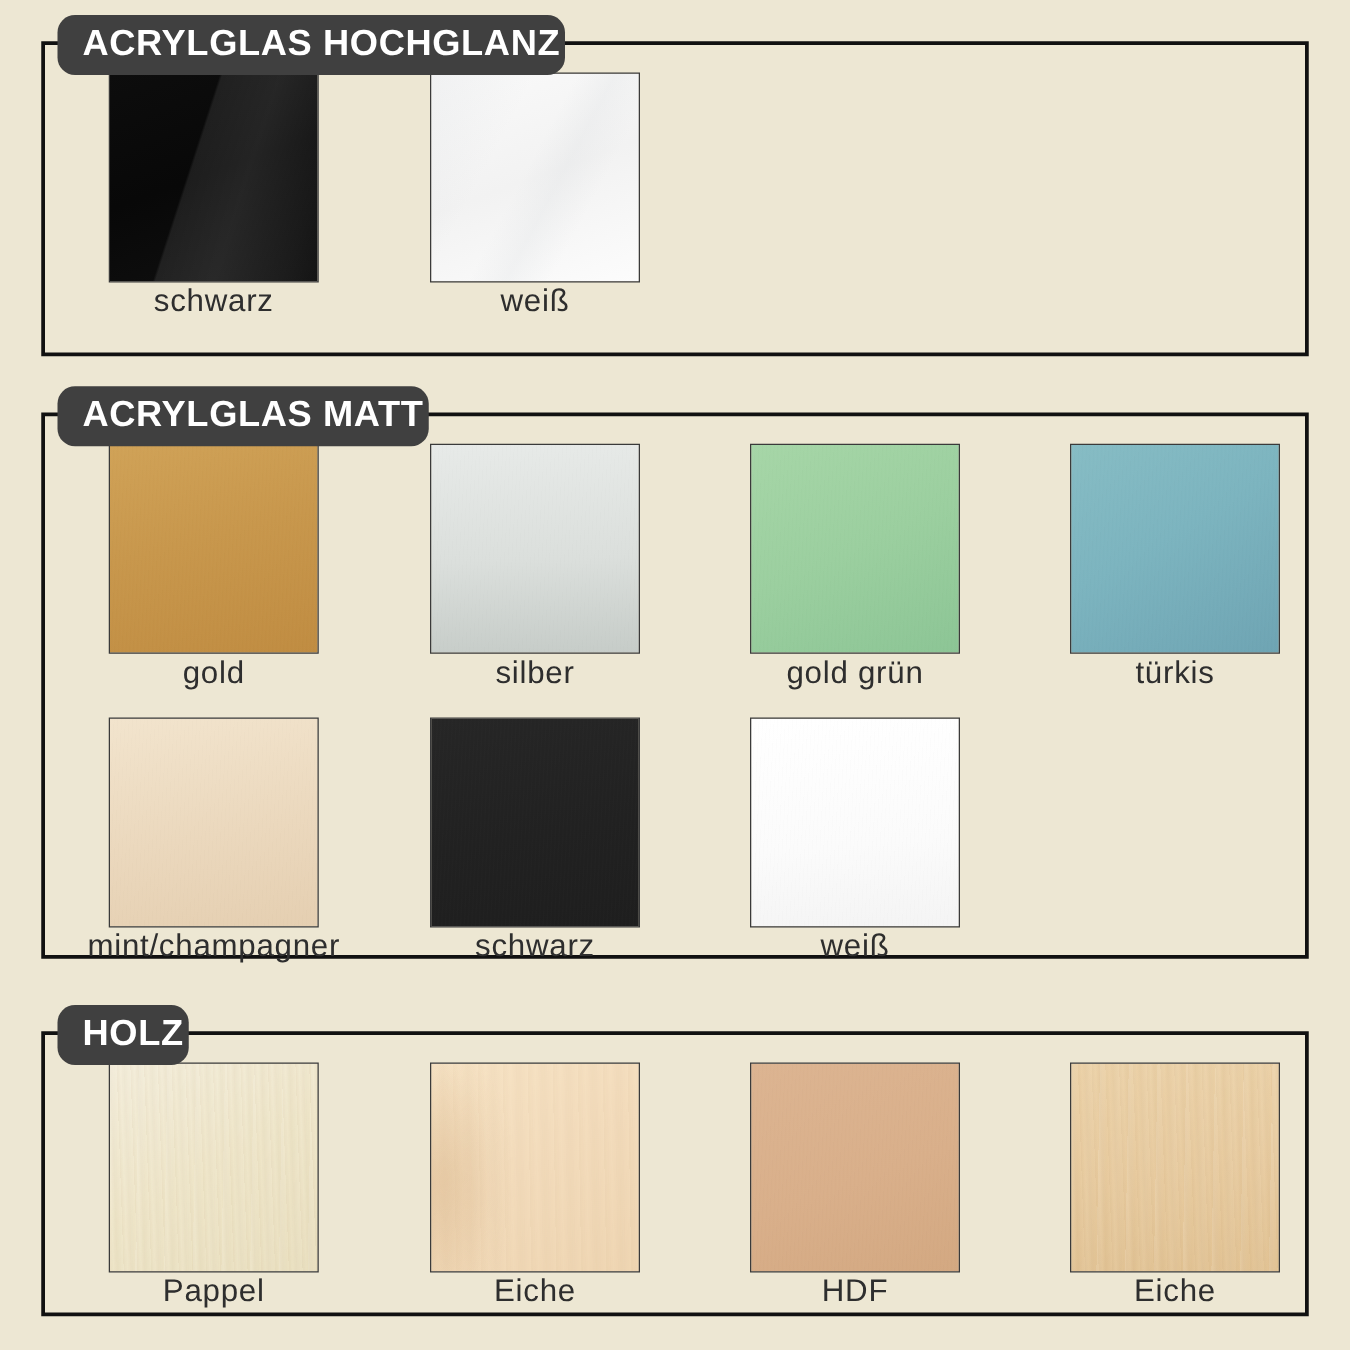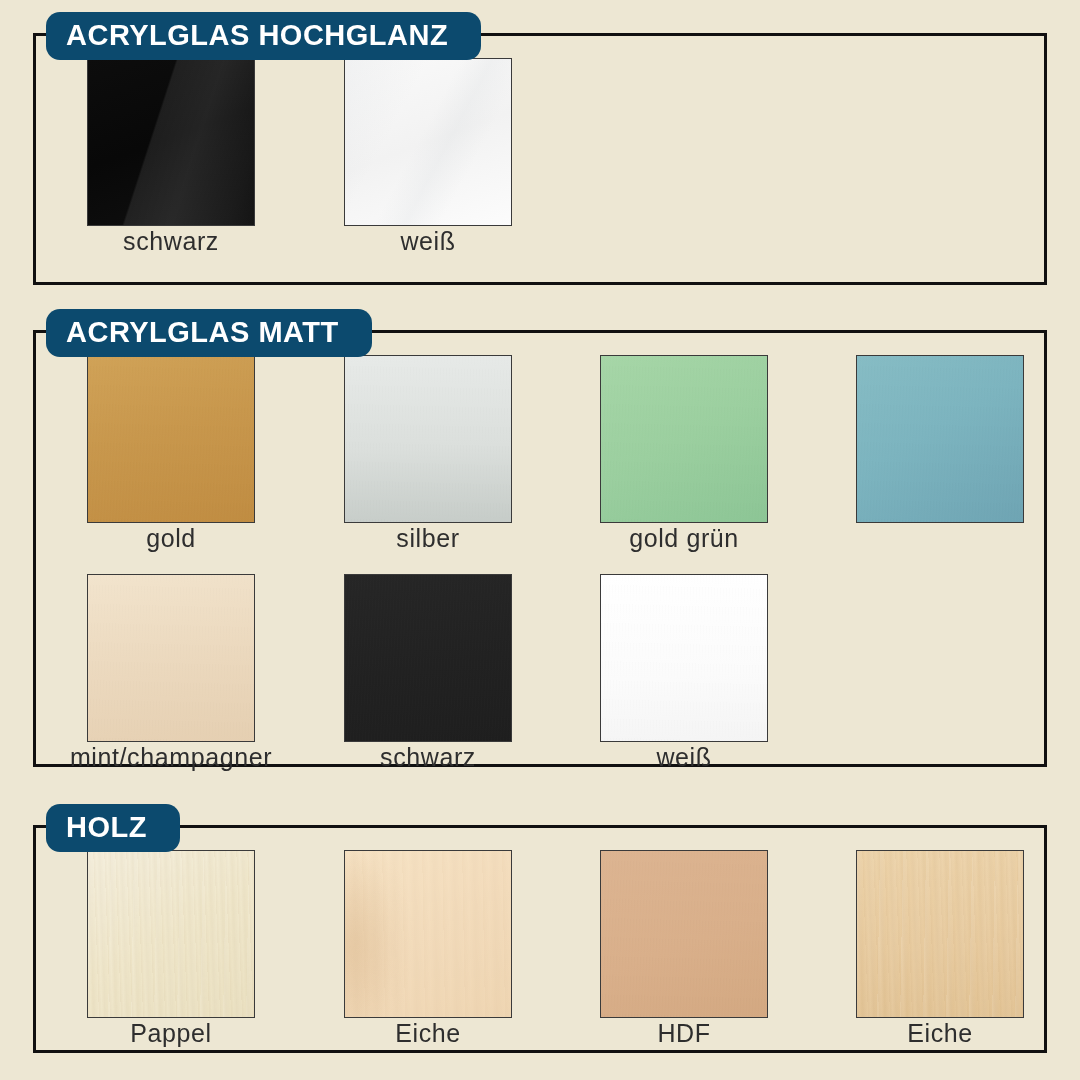--- a/index.html
+++ b/index.html
@@ -26,24 +26,24 @@
   }
   #section-gloss  { top: 33px;  height: 252px; }
   #section-matt   { top: 330px; height: 437px; }
   #section-wood   { top: 825px; height: 228px; }
 
   
   .pill {
     position: absolute;
     top: -24px;
     left: 10px;
-    background: #0c4a6e;
+    background: #404040;
     color: #FFFFFF;
     border-radius: 14px;
-    padding: 9px 33px 10px 20px;
+    padding: 9px 4px 10px 20px;
     font-size: 29px;
     font-weight: bold;
     letter-spacing: 0.5px;
     line-height: 1;
     white-space: nowrap;
     z-index: 5;
     font-family: "Liberation Sans", sans-serif;
   }
 
   
@@ -198,20 +198,21 @@
       <div class="swatch" style="background:linear-gradient(155deg,#a6d6a7 0%,#9bcf9f 50%,#8cc595 100%);">
         <div class="grain"></div>
       </div>
       <div class="caption">gold grün</div>
     </div>
 
     <div class="cell c3">
       <div class="swatch" style="background:linear-gradient(150deg,#86bcc4 0%,#7cb4bf 45%,#6ea4b3 100%);">
         <div class="grain"></div>
       </div>
+      <div class="caption">türkis</div>
     </div>
   </div>
 
   <div class="row" style="top:241px;">
     <div class="cell c0">
       <div class="swatch" style="background:linear-gradient(170deg,#f2e4cd 0%,#ebd8bd 55%,#e5cfb1 100%);">
         <div class="grain"></div>
       </div>
       <div class="caption">mint/champagner</div>
     </div>

